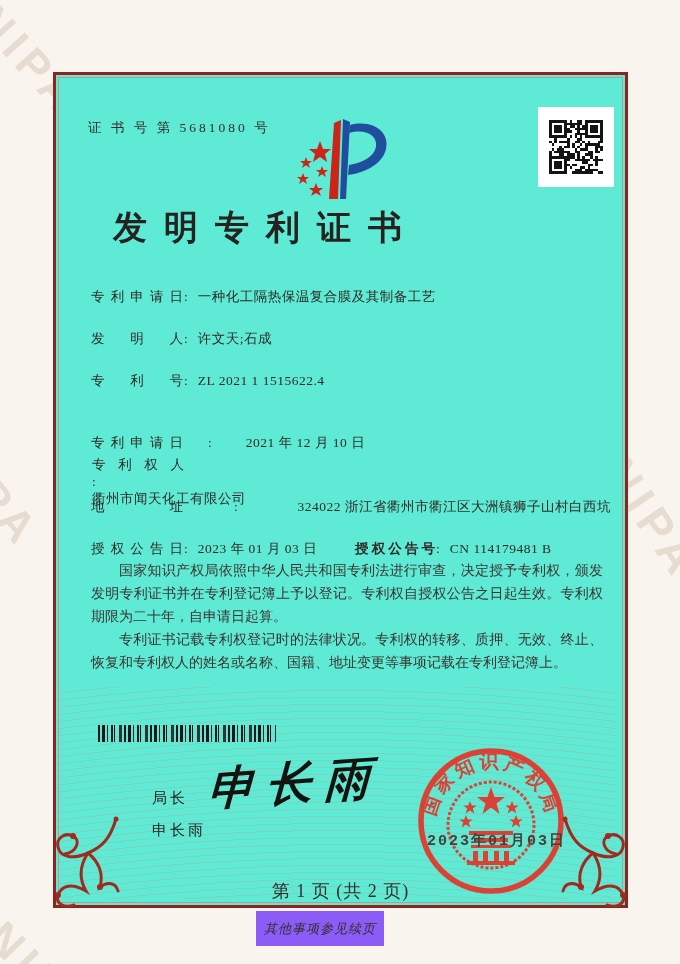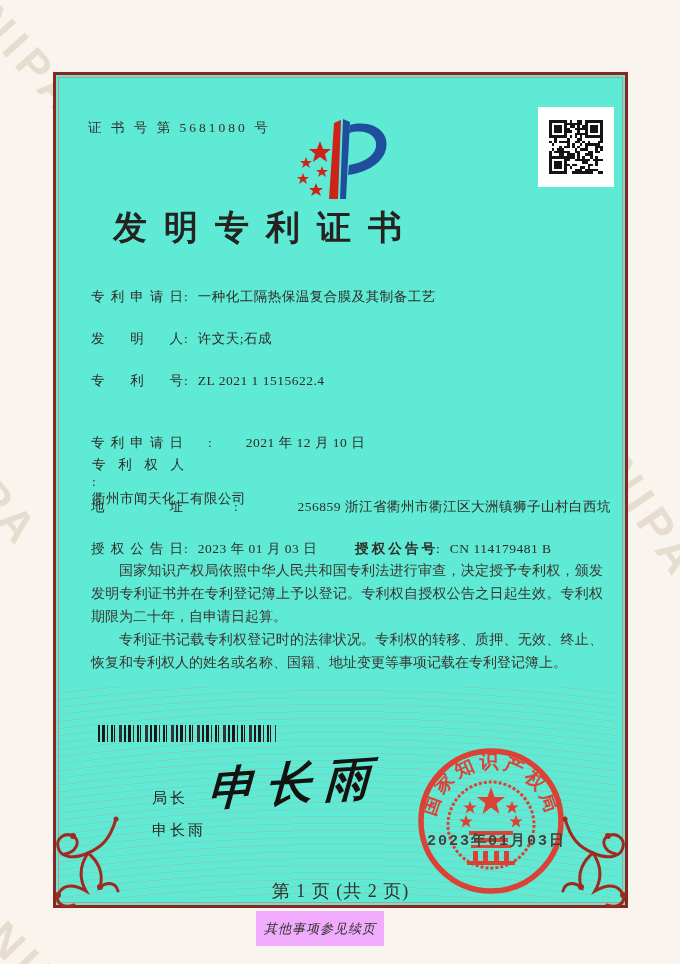--- a/index.html
+++ b/index.html
@@ -55,21 +55,21 @@
   .seal{position:absolute;left:355px;top:664px;width:160px;height:162px;opacity:.93;}
   .seal-date{position:absolute;left:371px;top:756px;font-size:15px;font-weight:bold;
              color:#45413a;letter-spacing:2px;font-family:Liberation Mono, monospace;}
   
   .flourish{position:absolute;width:72px;height:92px;}
   .flourish.left{left:-6px;top:740px;}
   .flourish.right{right:-6px;top:740px;transform:scaleX(-1);}
   
   .page-no{position:absolute;left:0;top:804px;width:569px;text-align:center;
            font-size:18px;color:#332f2b;letter-spacing:1px;}
-  .foot-note{position:absolute;left:256px;top:911px;width:128px;height:35px;background:#f0abfc;
+  .foot-note{position:absolute;left:256px;top:911px;width:128px;height:35px;background:#8b5cf6;
              display:flex;align-items:center;justify-content:center;font-size:13px;
              font-style:italic;color:#33302c;letter-spacing:1px;}
 </style>
 </head>
 <body>
 
 <div class="wm" style="left:-22px;top:-34px;font-size:44px;transform:rotate(48deg);">CNIPA</div>
 <div class="wm" style="left:186px;top:100px;font-size:38px;transform:rotate(42deg);color:rgba(186,165,140,0.20);">CNIPA</div>
 <div class="wm" style="left:420px;top:272px;font-size:42px;transform:rotate(50deg);">CNIPA</div>
 <div class="wm" style="left:-58px;top:396px;font-size:44px;transform:rotate(50deg);">CNIPA</div>
@@ -373,21 +373,21 @@
     <span class="val">2021 年 12 月 10 日</span>
   </div>
   <div class="row" style="top:381px;flex-direction:column;">
     <span class="lbl">专利权人</span>
       <span class="colon">:</span>
     <span class="val">衢州市闻天化工有限公司</span>
   </div>
   <div class="row" style="top:423px;justify-content:space-between;">
     <span class="lbl">地址</span>
       <span class="colon">:</span>
-    <span class="val">256859 浙江省衢州市衢江区大洲镇狮子山村白西坑</span>
+    <span class="val">324022 浙江省衢州市衢江区大洲镇狮子山村白西坑</span>
   </div>
   <div class="row" style="top:465px;">
     <span class="lbl">授权公告日</span>
       <span class="colon">:</span>
     <span class="val">2023 年 01 月 03 日</span>
     <span class="grant2">
       <span class="lbl">授权公告号</span>
         <span class="colon">:</span>
       <span class="val">CN 114179481 B</span>
     </span>

